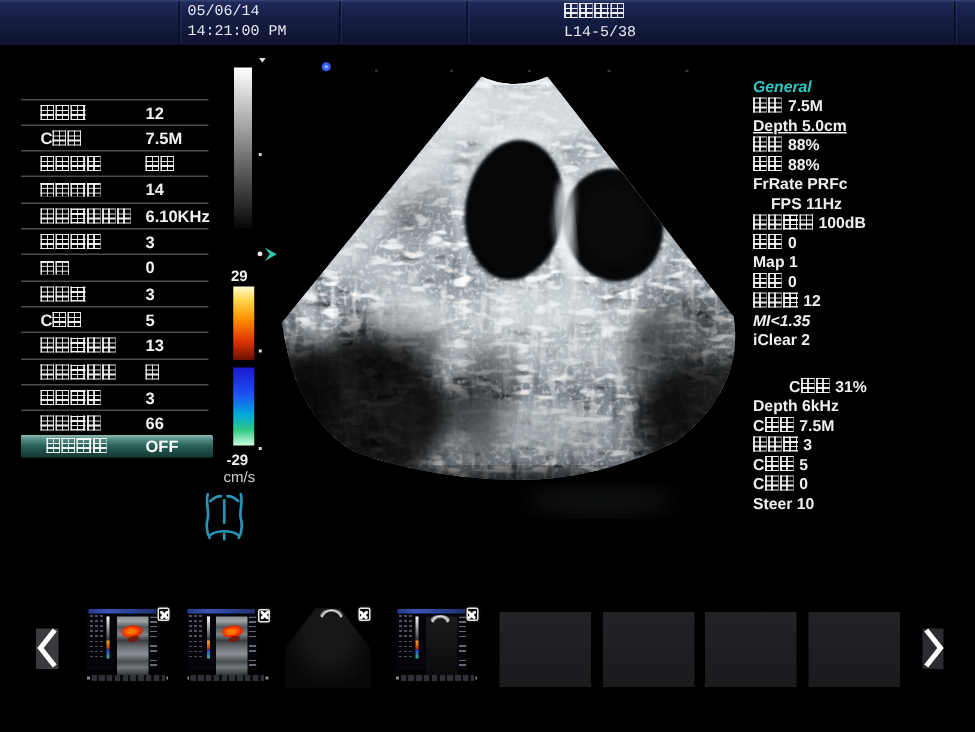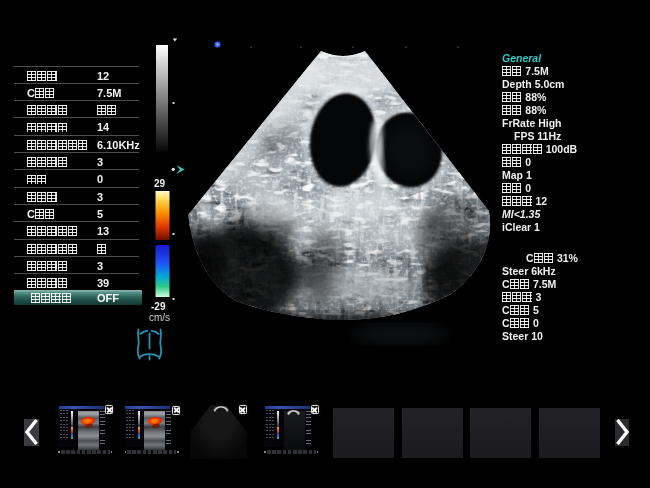--- a/index.html
+++ b/index.html
@@ -31,20 +31,29 @@
   .navbox{position:absolute;}
   .xbtn{position:absolute;width:6.6px;height:7px;background:#0c0c0c;border:1.3px solid #e6e6e6;border-radius:1.5px;box-shadow:0 0 2px rgba(255,255,255,.25),1px 1px 2px rgba(0,0,0,.8);}
   .xbtn:before,.xbtn:after{content:"";position:absolute;left:-0.2px;top:2.6px;width:7px;height:1.7px;background:#fff;border-radius:1px;}
   .xbtn:before{transform:rotate(45deg);}
   .xbtn:after{transform:rotate(-45deg);}
 </style>
 </head>
 <body>
 <div id="screen">
 
+  <div class="abs" id="topbar">
+    <div class="hl"></div>
+    <div class="sep" style="left:119px"></div>
+    <div class="sep" style="left:226px"></div>
+    <div class="sep" style="left:311px"></div>
+    <div class="sep" style="left:636px"></div>
+    <div class="tbtext" style="left:125px;top:2px;">05/06/14<br>14:21:00 PM</div>
+    <div class="tbtext" style="left:376px;top:2px;"><span class="c"></span><span class="c"></span><span class="c"></span><span class="c"></span><br>L14-5/38</div>
+  </div>
 
   <div id="ptable">
   <div class="prow" style="top:65.5px;">
         <span class="lab"><span class="c"></span><span class="c"></span><span class="c"></span></span>
         <span class="val">12</span>
       </div>
   <div class="prow" style="top:82.8px;">
         <span class="lab">C<span class="c"></span><span class="c"></span></span>
         <span class="val">7.5M</span>
       </div>
@@ -83,46 +92,46 @@
   <div class="prow" style="top:238.5px;">
         <span class="lab"><span class="c"></span><span class="c"></span><span class="c"></span><span class="c"></span><span class="c"></span></span>
         <span class="val"><span class="c"></span></span>
       </div>
   <div class="prow" style="top:255.8px;">
         <span class="lab"><span class="c"></span><span class="c"></span><span class="c"></span><span class="c"></span></span>
         <span class="val">3</span>
       </div>
   <div class="prow" style="top:273.1px;">
         <span class="lab"><span class="c"></span><span class="c"></span><span class="c"></span><span class="c"></span></span>
-        <span class="val">39</span>
+        <span class="val">66</span>
       </div>
   <div class="prow" style="top:290.4px;height:0;"></div>
   <div id="hlrow">
         <span style="position:absolute;left:17px;top:2px;"><span class="c"></span><span class="c"></span><span class="c"></span><span class="c"></span></span>
         <span style="position:absolute;left:83px;top:2px;">OFF</span>
       </div>
   </div>
 
   <div id="rinfo">
   <div class="rline" style="top:52.0px;font-style:italic;"><span style="color:#2fc8c4">General</span></div>
   <div class="rline" style="top:65.0px;"><span class="c"></span><span class="c"></span> 7.5M</div>
-  <div class="rline" style="top:78.0px;">Depth 5.0cm</div>
+  <div class="rline" style="top:78.0px;text-decoration:underline;">Depth 5.0cm</div>
   <div class="rline" style="top:91.0px;"><span class="c"></span><span class="c"></span> 88%</div>
   <div class="rline" style="top:104.0px;"><span class="c"></span><span class="c"></span> 88%</div>
-  <div class="rline" style="top:117.0px;">FrRate High</div>
+  <div class="rline" style="top:117.0px;">FrRate PRFc</div>
   <div class="rline" style="top:130.0px;padding-left:12px;">FPS 11Hz</div>
   <div class="rline" style="top:143.0px;"><span class="c"></span><span class="c"></span><span class="c"></span><span class="c"></span> 100dB</div>
   <div class="rline" style="top:156.0px;"><span class="c"></span><span class="c"></span> 0</div>
   <div class="rline" style="top:169.0px;">Map 1</div>
   <div class="rline" style="top:182.0px;"><span class="c"></span><span class="c"></span> 0</div>
   <div class="rline" style="top:195.0px;"><span class="c"></span><span class="c"></span><span class="c"></span> 12</div>
   <div class="rline" style="top:208.0px;font-style:italic;">MI&lt;1.35</div>
-  <div class="rline" style="top:221.0px;">iClear 1</div>
+  <div class="rline" style="top:221.0px;">iClear 2</div>
   <div class="rline" style="top:252.0px;margin-left:24px;">C<span class="c"></span><span class="c"></span> 31%</div>
-  <div class="rline" style="top:265.0px;">Steer 6kHz</div>
+  <div class="rline" style="top:265.0px;">Depth 6kHz</div>
   <div class="rline" style="top:278.0px;">C<span class="c"></span><span class="c"></span> 7.5M</div>
   <div class="rline" style="top:291.0px;"><span class="c"></span><span class="c"></span><span class="c"></span> 3</div>
   <div class="rline" style="top:304.0px;">C<span class="c"></span><span class="c"></span> 5</div>
   <div class="rline" style="top:317.0px;">C<span class="c"></span><span class="c"></span> 0</div>
   <div class="rline" style="top:330.0px;text-align:right;">Steer 10</div>
   </div>
 
   <svg class="abs" style="left:0;top:0" width="650" height="488" viewBox="0 0 650 488">
     <defs>
       <clipPath id="fan">

